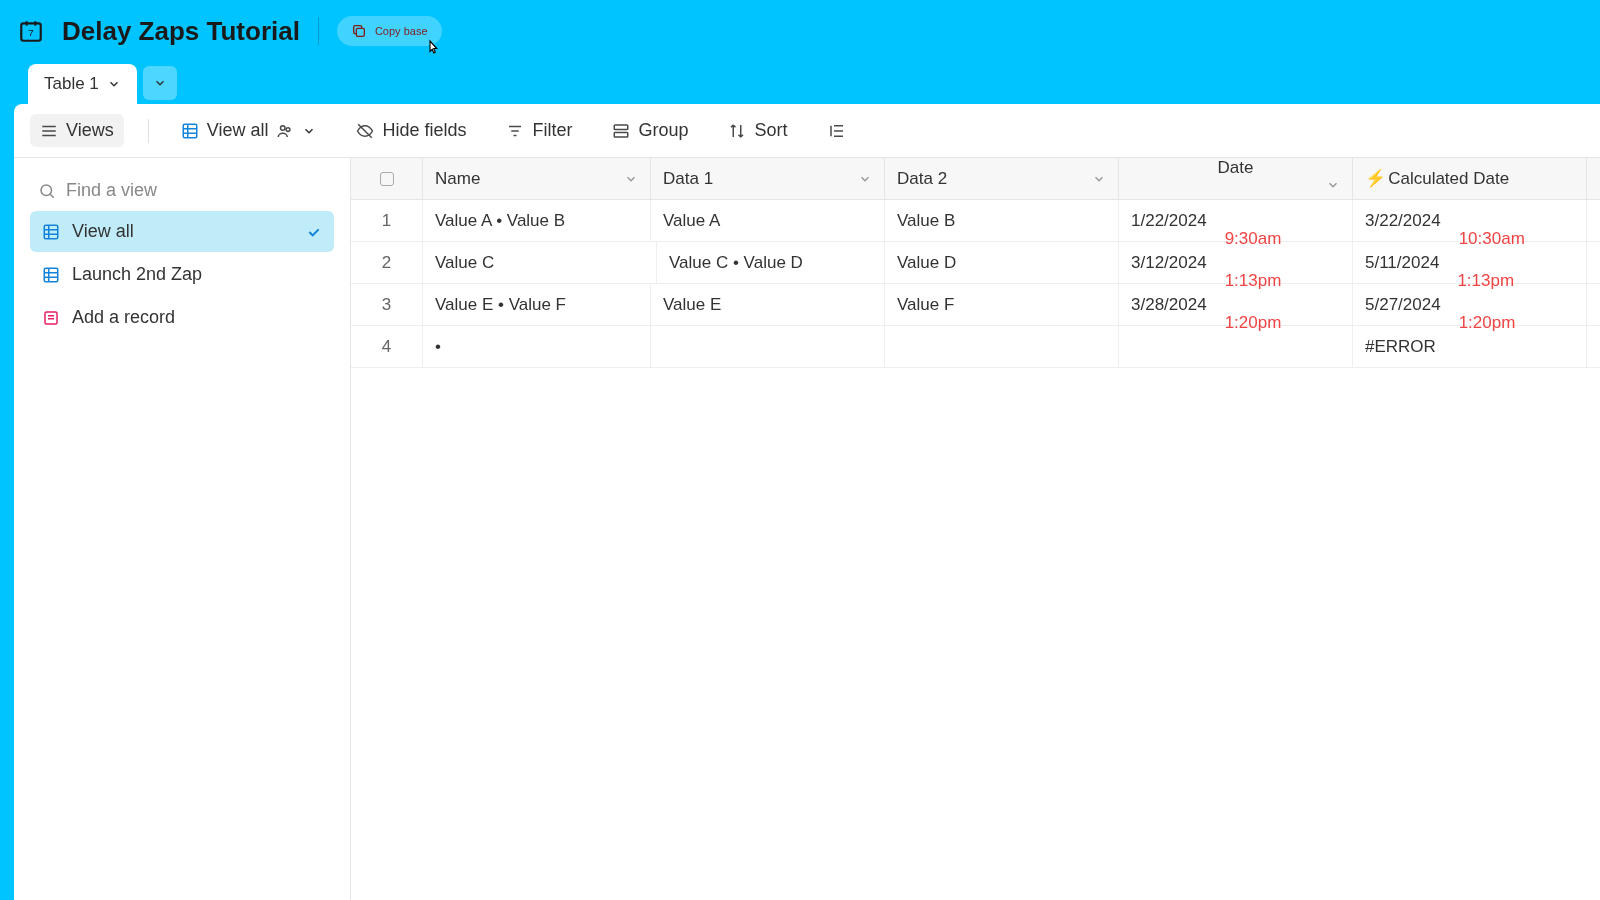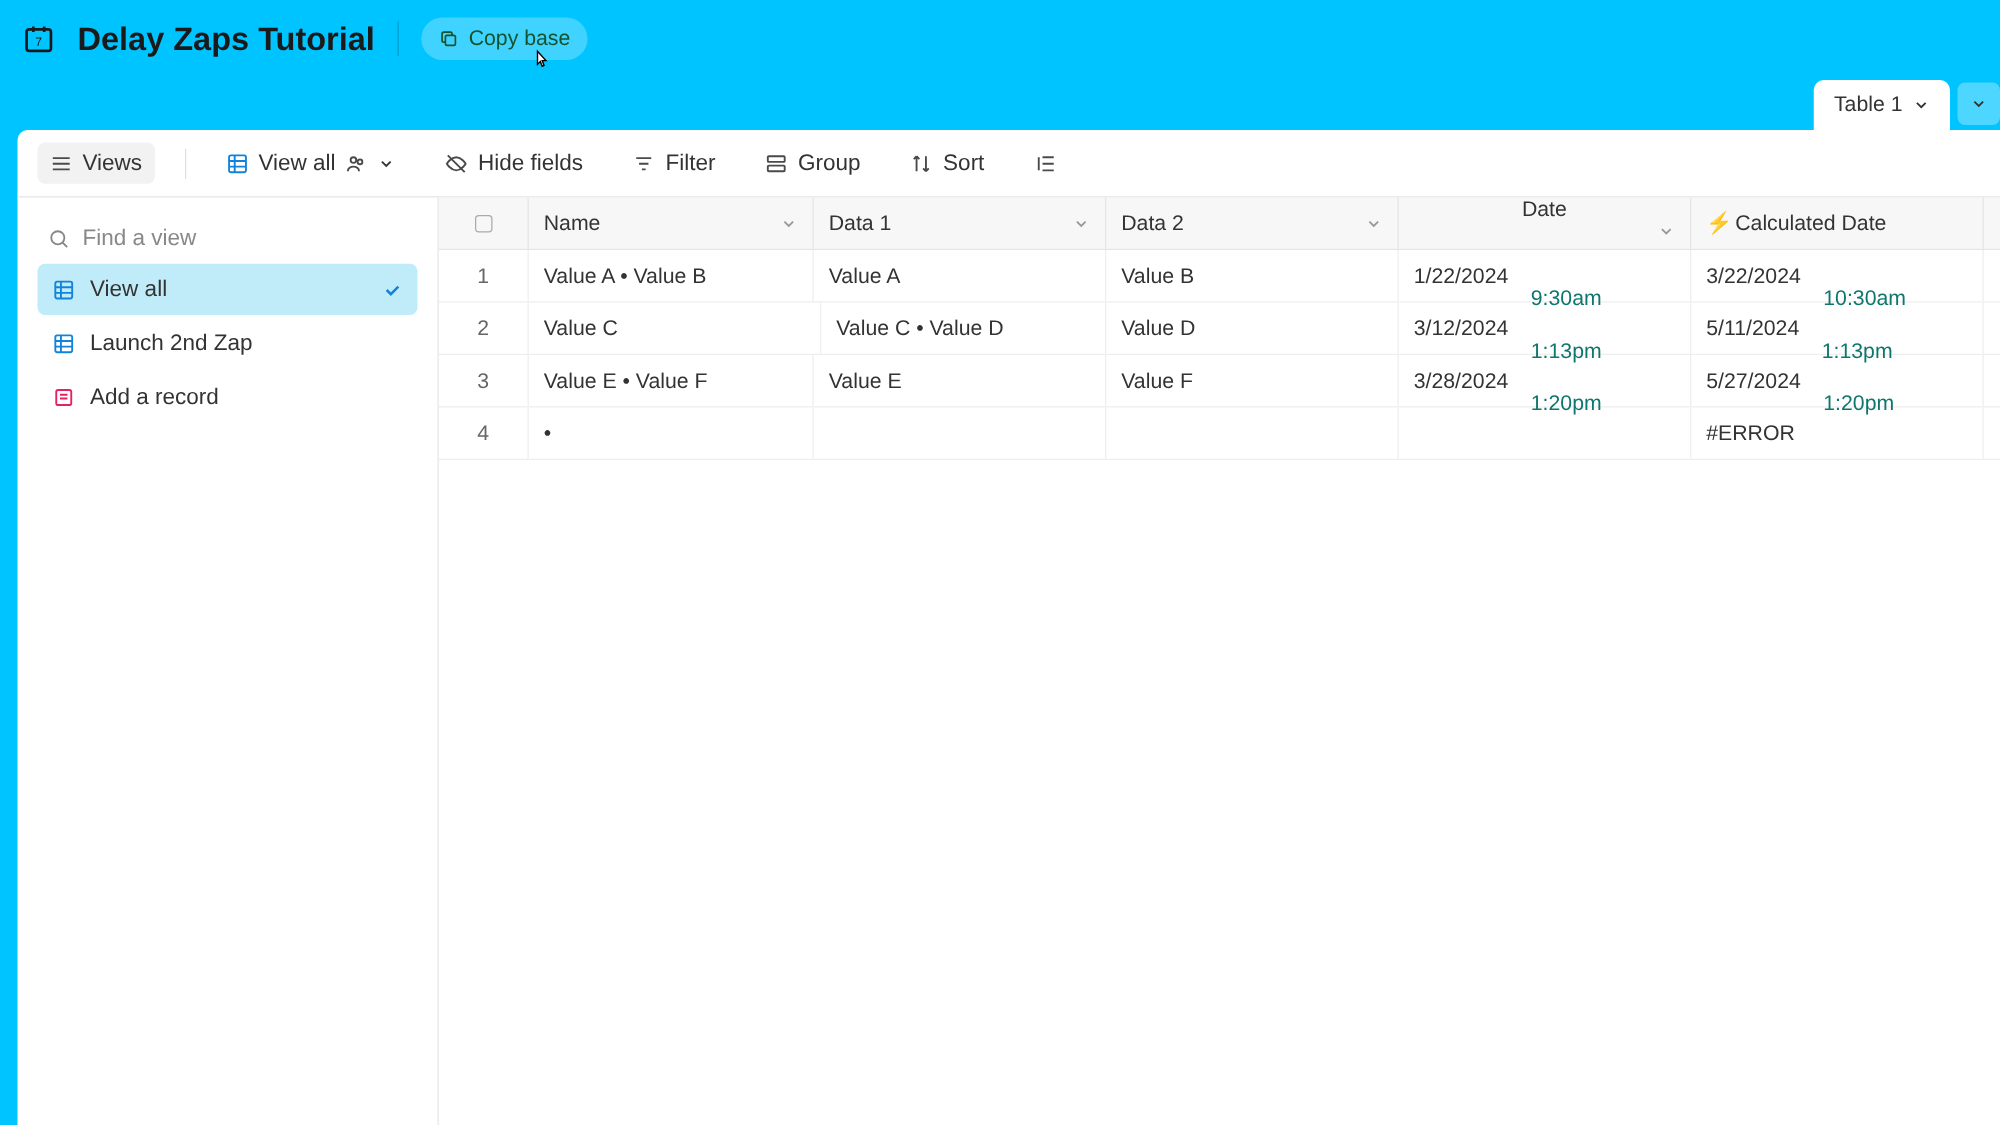--- a/index.html
+++ b/index.html
@@ -36,40 +36,39 @@
   height: 28px;
   background: rgba(0,0,0,0.2);
 }
 .copy-base-btn {
   display: flex;
   align-items: center;
   gap: 8px;
   padding: 7px 14px;
   border-radius: 18px;
   background: rgba(255,255,255,0.25);
-  color: #14532d;
-  font-size: 17px;
+  color: #7f1d1d;
+  font-size: 11px;
   cursor: pointer;
 }
 .cursor-pointer {
   position: absolute;
   left: 424px;
   top: 38px;
   width: 18px;
   height: 18px;
 }
 
 
 .tabs-row {
   height: 42px;
   display: flex;
   align-items: flex-end;
   padding-left: 28px;
   gap: 6px;
-  justify-content: flex-end;
 }
 .tab {
   background: #fff;
   border-radius: 8px 8px 0 0;
   padding: 10px 16px;
   display: flex;
   align-items: center;
   gap: 8px;
   font-size: 17px;
   color: #333;
@@ -200,21 +199,21 @@
   font-size: 17px;
 }
 .cell-num { width: 72px; display:flex; align-items:center; justify-content:center; border-right: 1px solid #eee; color: #666; }
 .cell { border-right: 1px solid #eee; display:flex; align-items:center; padding: 0 12px; }
 .cell-name { width: 228px; }
 .cell-d1 { width: 234px; }
 .cell-d2 { width: 234px; }
 .cell-date { width: 234px; display:flex; gap: 18px; text-align: right; }
 .cell-calc { width: 234px; display:flex; gap: 18px; }
 .date-part { }
-.time-part { color: #0f766e; margin-top: 36px; }
+.time-part { color: #ef4444; margin-top: 36px; }
 
 .checkbox {
   width: 14px;
   height: 14px;
   border: 1.5px solid #aaa;
   border-radius: 3px;
 }
 .lightning { margin-right: 2px; }
 </style>
 </head>

